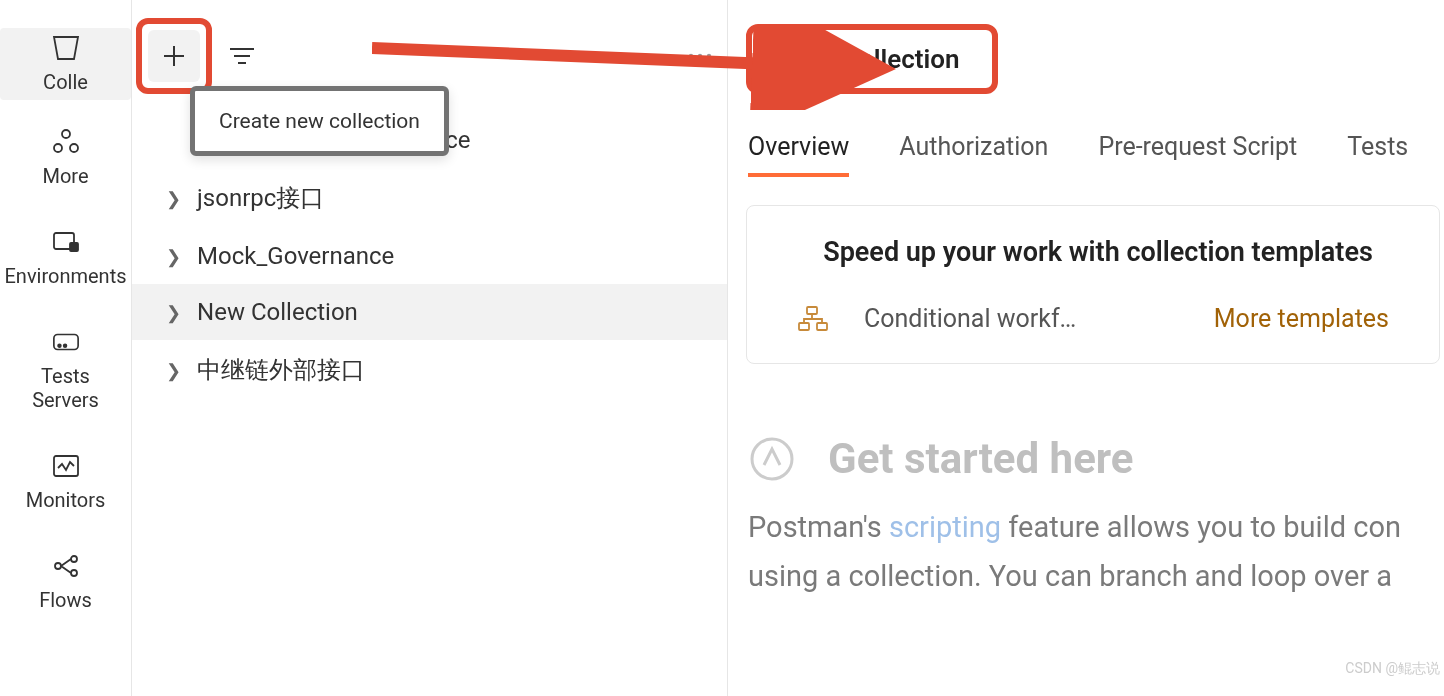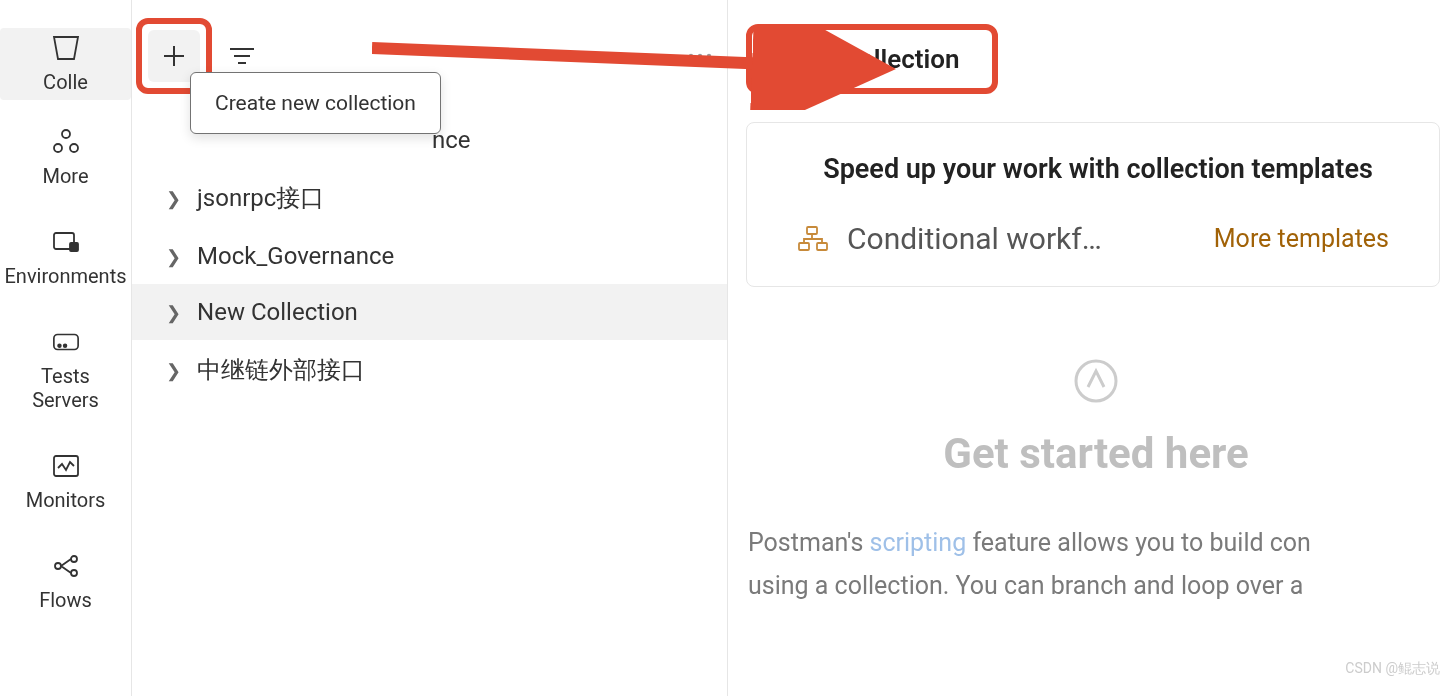--- a/index.html
+++ b/index.html
@@ -14,50 +14,50 @@
 .nav-icon { width: 28px; height: 28px; display: flex; align-items: center; justify-content: center; color: #333; }
 .nav-label { font-size: 20px; color: #333; text-align: center; }
 
 
 .sidebar { width: 596px; border-right: 1px solid #e6e6e6; display: flex; flex-direction: column; position: relative; }
 .sidebar-header { display: flex; align-items: center; padding: 18px 14px 18px 4px; gap: 10px; position: relative; }
 .add-btn-box { border: 6px solid #e24a33; border-radius: 12px; padding: 6px; }
 .add-btn { width: 52px; height: 52px; background: #f2f2f2; border-radius: 6px; display: flex; align-items: center; justify-content: center; cursor: pointer; }
 .filter-btn { width: 40px; height: 40px; display: flex; align-items: center; justify-content: center; cursor: pointer; }
 .more-btn { margin-left: auto; cursor: pointer; color: #999; }
-.tooltip { position: absolute; top: 72px; left: 58px; background: #fff; border: 1px solid #737373; border-radius: 6px; box-shadow: 0 4px 12px rgba(0,0,0,0.12); padding: 18px 24px; font-size: 21px; color: #333; z-index: 10; white-space: nowrap; }
+.tooltip { position: absolute; top: 86px; left: 58px; background: #fff; border: 5px solid #737373; border-radius: 6px; box-shadow: 0 4px 12px rgba(0,0,0,0.12); padding: 18px 24px; font-size: 21px; color: #333; z-index: 10; white-space: nowrap; }
 
 .tree { padding-top: 0; }
 .tree-item { display: flex; align-items: center; padding: 14px 16px 14px 34px; cursor: pointer; gap: 16px; }
 .tree-item.selected { background: #f2f2f2; }
 .tree-chev { color: #666; font-size: 18px; }
 .tree-label { font-size: 24px; color: #333; }
 .tree-item.first-truncated { padding-left: 300px; }
 
 
 .main { flex: 1; padding: 24px 0 0 18px; overflow: hidden; position: relative; }
 .title-box { border: 6px solid #e24a33; border-radius: 12px; padding: 14px 32px; display: inline-block; margin-left: 0; }
 .title { font-size: 26px; font-weight: 600; color: #222; }
 
 .tabs { display: flex; gap: 50px; margin-top: 38px; padding-left: 2px; }
 .tab { font-size: 25px; color: #555; padding-bottom: 12px; cursor: pointer; white-space: nowrap; }
 .tab.active { color: #222; border-bottom: 4px solid #ff6c37; }
 
 .template-card { margin-top: 28px; border: 1px solid #e6e6e6; border-radius: 8px; padding: 30px 40px 30px 50px; margin-right: 4px; }
 .template-title { font-size: 27px; font-weight: 600; color: #222; text-align: center; margin-bottom: 36px; }
 .template-row { display: flex; align-items: center; gap: 16px; justify-content: space-between; }
-.template-left { display: flex; align-items: center; gap: 18px; color: #555; font-size: 30px; }
+.template-left { display: flex; align-items: center; gap: 35px; color: #555; font-size: 25px; }
 .template-icon { color: #c78a3a; }
 .template-link { color: #a16207; font-size: 25px; cursor: pointer; margin-right: 10px; }
 
-.get-started { margin-top: 70px; display: flex; align-items: center; gap: 24px; padding-left: 2px; flex-direction: column; }
+.get-started { margin-top: 70px; display: flex; align-items: center; gap: 32px; padding-left: 2px; }
 .gs-icon { color: #ccc; }
 .gs-title { font-size: 42px; font-weight: 700; color: #bfbfbf; }
 
-.desc { margin-top: 44px; font-size: 25px; color: #7a7a7a; line-height: 1.7; padding-left: 2px; }
+.desc { margin-top: 20px; font-size: 29px; color: #7a7a7a; line-height: 1.7; padding-left: 2px; }
 .desc a { color: #9fc0e8; text-decoration: none; }
 
 .watermark { position: absolute; bottom: 18px; right: 4px; font-size: 14px; color: #ccc; }
 
 
 .arrow { position: absolute; left: 240px; top: 30px; z-index: 5; }
 
 svg { display: block; }
 </style>
 </head>
@@ -179,20 +179,26 @@
       </defs>
       <line x1="0" y1="18" x2="500" y2="38" stroke="#e24a33" stroke-width="12" marker-end="url(#ah)"></line>
     </svg>
   </div>
 
   <div class="main">
     <div class="title-box">
       <div class="title">New Collection</div>
     </div>
 
+    <div class="tabs">
+      <div class="tab active">Overview</div>
+      <div class="tab">Authorization</div>
+      <div class="tab">Pre-request Script</div>
+      <div class="tab">Tests</div>
+    </div>
 
     <div class="template-card">
       <div class="template-title">Speed up your work with collection templates</div>
       <div class="template-row">
         <div class="template-left">
           <span class="template-icon">
             <svg width="32" height="28" viewBox="0 0 32 28" fill="none" stroke="#c78a3a" stroke-width="1.8">
                 <rect x="10" y="2" width="10" height="7" rx="1"></rect>
                 <rect x="2" y="18" width="10" height="7" rx="1"></rect>
                 <rect x="20" y="18" width="10" height="7" rx="1"></rect>

